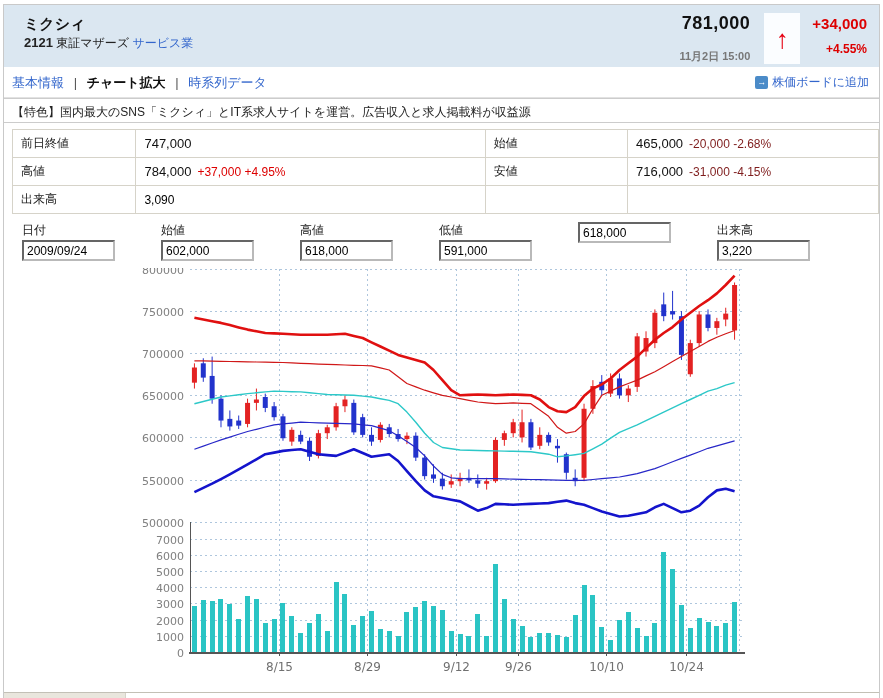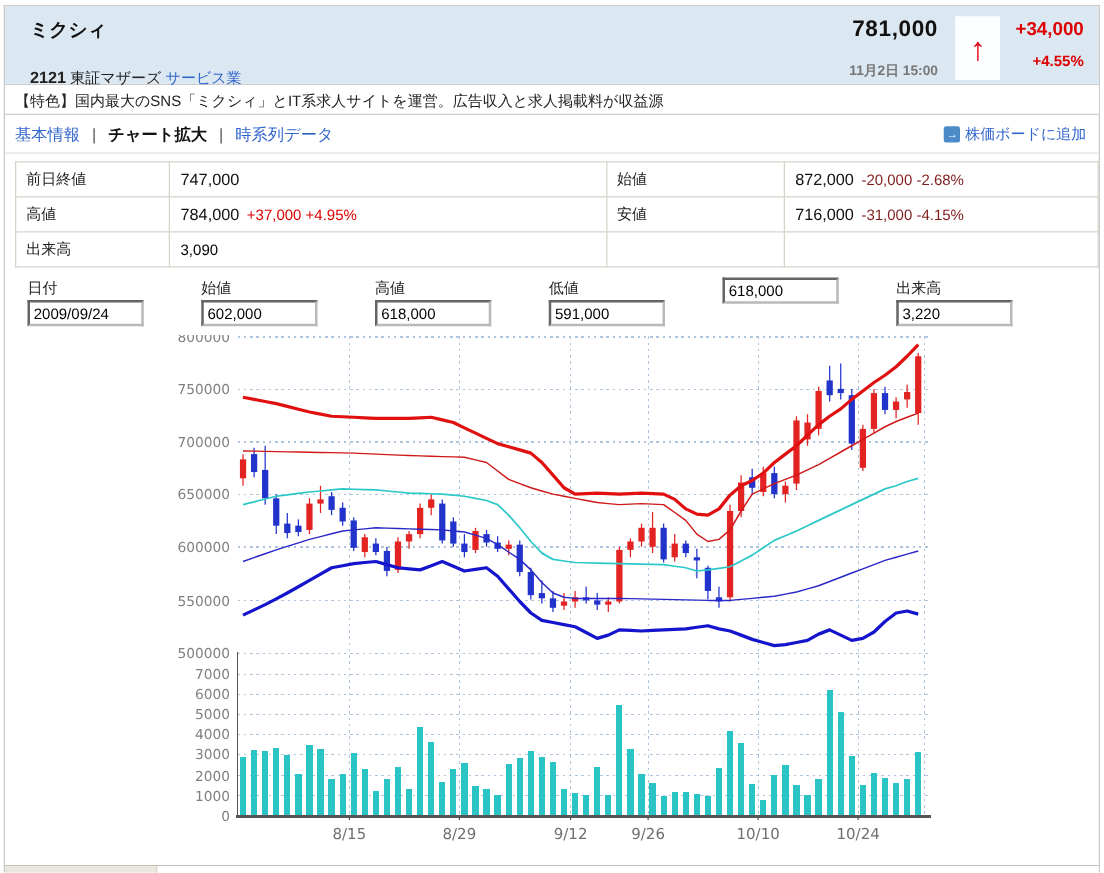--- a/index.html
+++ b/index.html
@@ -3,21 +3,21 @@
 <meta charset="utf-8">
 <style>
   * { box-sizing: border-box; margin:0; padding:0; }
   html,body { width:883px; height:698px; overflow:hidden; background:#fff;
     font-family:"Liberation Sans","DejaVu Sans",sans-serif; }
   #page { width:877px; margin:4px 3px 0 3px; border:1px solid #c9c9c9; background:#fff; }
 
   
   #hdr { height:62px; background:#dbe7f1; position:relative; padding:10px 8px 0 20px; }
   .stock-name { font-size:15px; font-weight:bold; color:#111; }
-  .stock-sub { margin-top:20px; font-size:12px; color:#222; }
+  .stock-sub { margin-top:1px; font-size:12px; color:#222; }
   .stock-sub .code { font-weight:bold; font-size:13px; }
   a.lnk { color:#36c; text-decoration:none; cursor:pointer; }
   #hdr-right { position:absolute; right:12px; top:8px; display:flex; align-items:stretch; }
   .px-block { text-align:right; margin-right:14px; }
   .px { font-size:18px; font-weight:bold; color:#111; letter-spacing:.5px; }
   .px-time { font-size:11px; font-weight:bold; color:#777; margin-top:15px; }
   .arrow-cell { width:36px; background:#fbfdff; display:flex; align-items:center;
     justify-content:center; margin-right:12px; }
   .arrow-up { color:#e60012; font-size:26px; font-weight:bold; line-height:1; }
   .chg-block { text-align:right; padding-top:2px; }
@@ -88,42 +88,42 @@
       <div class="arrow-cell">
         <span class="arrow-up">↑</span>
       </div>
       <div class="chg-block">
         <div class="chg">+34,000</div>
         <div class="chg-pct">+4.55%</div>
       </div>
     </div>
   </div>
 
-  <div id="feature">【特色】国内最大のSNS「ミクシィ」とIT系求人サイトを運営。広告収入と求人掲載料が収益源</div>
-
   <div id="nav">
     <a class="lnk">基本情報</a>
     <span class="sep">|</span>
     <span class="nav-current">チャート拡大</span>
     <span class="sep">|</span>
     <a class="lnk">時系列データ</a>
     <a id="board-link" class="lnk">
       <span class="board-icon">→</span>
       <span>株価ボードに追加</span>
     </a>
   </div>
 
+  <div id="feature">【特色】国内最大のSNS「ミクシィ」とIT系求人サイトを運営。広告収入と求人掲載料が収益源</div>
+
   <div id="sumwrap">
     <table class="sum">
       <tbody>
           <tr>
         <td class="lbl">前日終値</td>
         <td class="val"><span class="big">747,000</span></td>
         <td class="lbl2">始値</td>
-        <td class="val2"><span class="big">872,000</span><span class="neg">-20,000 -2.68%</span></td>
+        <td class="val2"><span class="big">465,000</span><span class="neg">-20,000 -2.68%</span></td>
       </tr>
       <tr>
         <td class="lbl">高値</td>
         <td class="val"><span class="big">784,000</span><span class="pos">+37,000 +4.95%</span></td>
         <td class="lbl2">安値</td>
         <td class="val2"><span class="big">716,000</span><span class="neg">-31,000 -4.15%</span></td>
       </tr>
       <tr>
         <td class="lbl">出来高</td>
         <td class="val">3,090</td>

